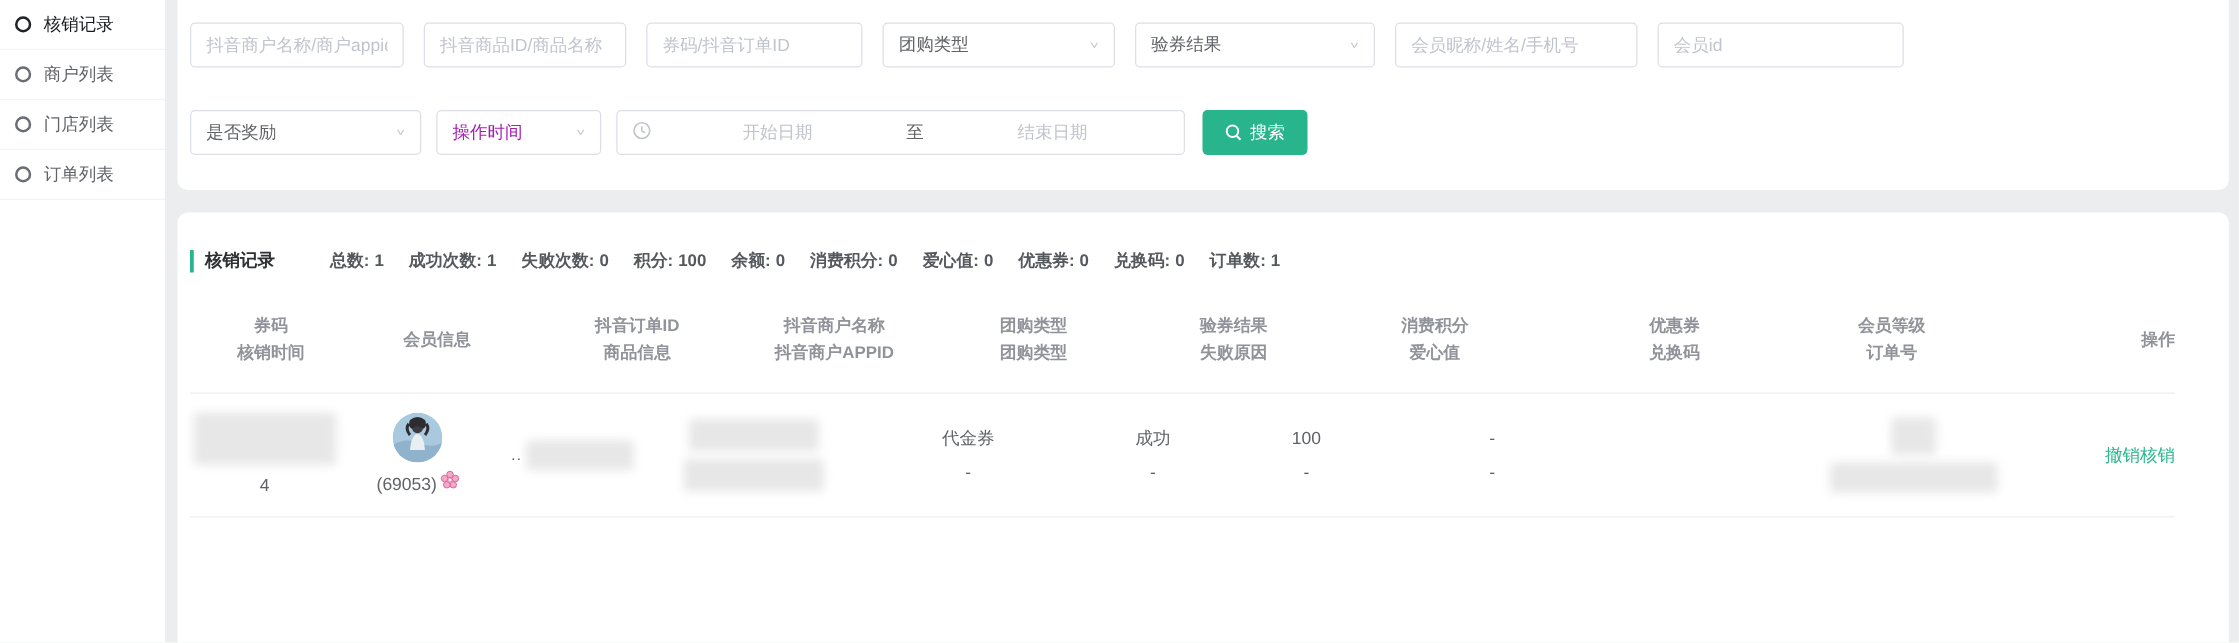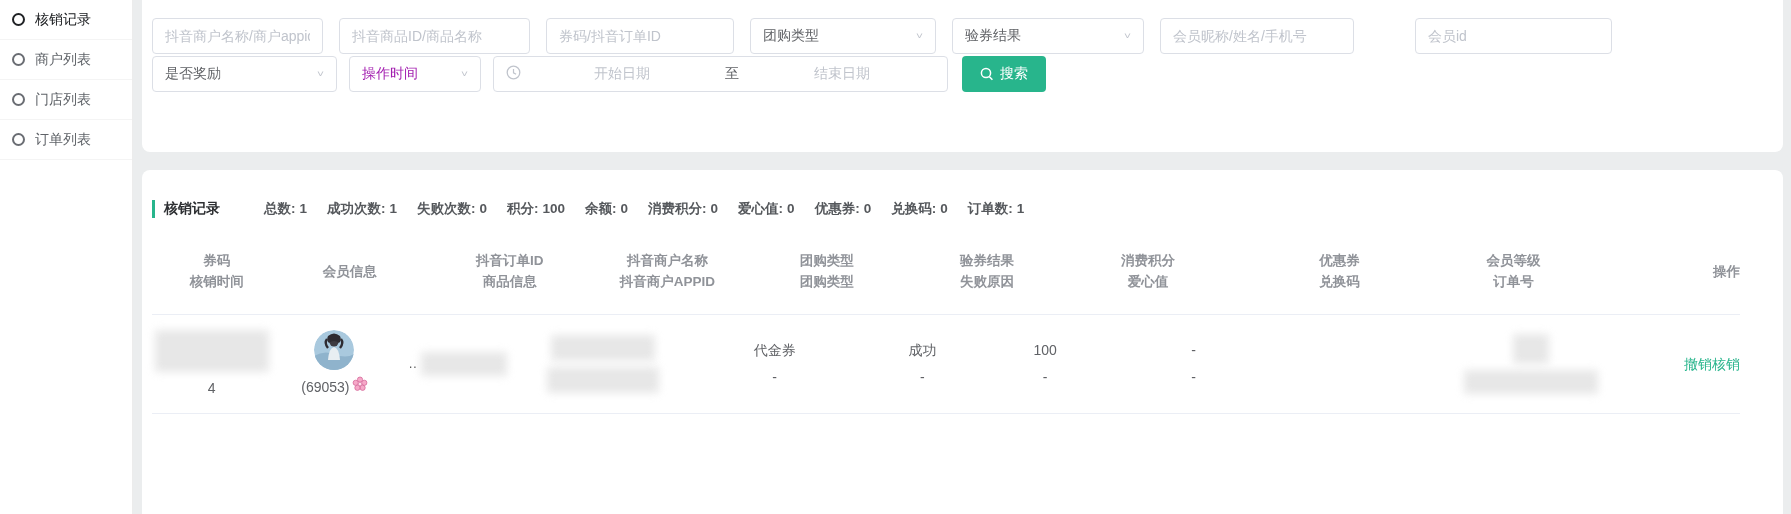--- a/index.html
+++ b/index.html
@@ -30,21 +30,21 @@
   
   .card {
     position:absolute; left:142px; width:1641px; background:#fff;
     border-radius:8px;
   }
   .card.filters { top:0; height:152px; border-top-left-radius:0; border-top-right-radius:0; }
   .card.content { top:170px; height:380px; }
   
   .frow { position:absolute; left:10px; display:flex; align-items:center; }
   .frow.r1 { top:18px; gap:16px; }
-  .frow.r2 { top:56px; gap:12px; }
+  .frow.r2 { top:88px; gap:12px; }
   .ctl {
     height:36px; border:1px solid #dcdfe6; border-radius:4px;
     background:#fff; display:flex; align-items:center;
     font-size:14px; color:#606266; padding:0 12px;
   }
   input.ctl { outline:none; }
   input.ctl::placeholder { color:#c0c4cc; opacity:1; }
   .sel { justify-content:space-between; cursor:pointer; }
   .sel .chev {
     color:#c0c4cc; font-size:12px; transform:scaleY(.7); margin-left:8px;
@@ -111,32 +111,32 @@
   </div>
   <div class="side-item">
     <span class="ring"></span>
     <span>订单列表</span>
   </div>
 </nav>
 
 <section class="card filters">
   <div class="frow r1">
     <input class="ctl" style="width: 171px;" placeholder="抖音商户名称/商户appid">
-    <input class="ctl" style="width: 191px;" placeholder="抖音商品ID/商品名称">
-    <input class="ctl" style="width: 188px;" placeholder="券码/抖音订单ID">
+    <input class="ctl" style="width: 162px;" placeholder="抖音商品ID/商品名称">
+    <input class="ctl" style="width: 173px;" placeholder="券码/抖音订单ID">
     <div class="ctl sel" style="width:186px">
       <span class="sel-text">团购类型</span>
       <span class="chev">˅</span>
     </div>
     <div class="ctl sel" style="width:192px">
       <span class="sel-text">验券结果</span>
       <span class="chev">˅</span>
     </div>
     <input class="ctl" style="width: 194px;" placeholder="会员昵称/姓名/手机号">
-    <input class="ctl" style="width: 197px; margin-left: 45px;" placeholder="会员id">
+    <input class="ctl" style="width: 197px;" placeholder="会员id">
   </div>
 
   <div class="frow r2">
     <div class="ctl sel" style="width:185px">
       <span class="sel-text">是否奖励</span>
       <span class="chev">˅</span>
     </div>
     <div class="ctl sel is-placeholder" style="width:132px">
       <span class="sel-text">操作时间</span>
       <span class="chev">˅</span>

